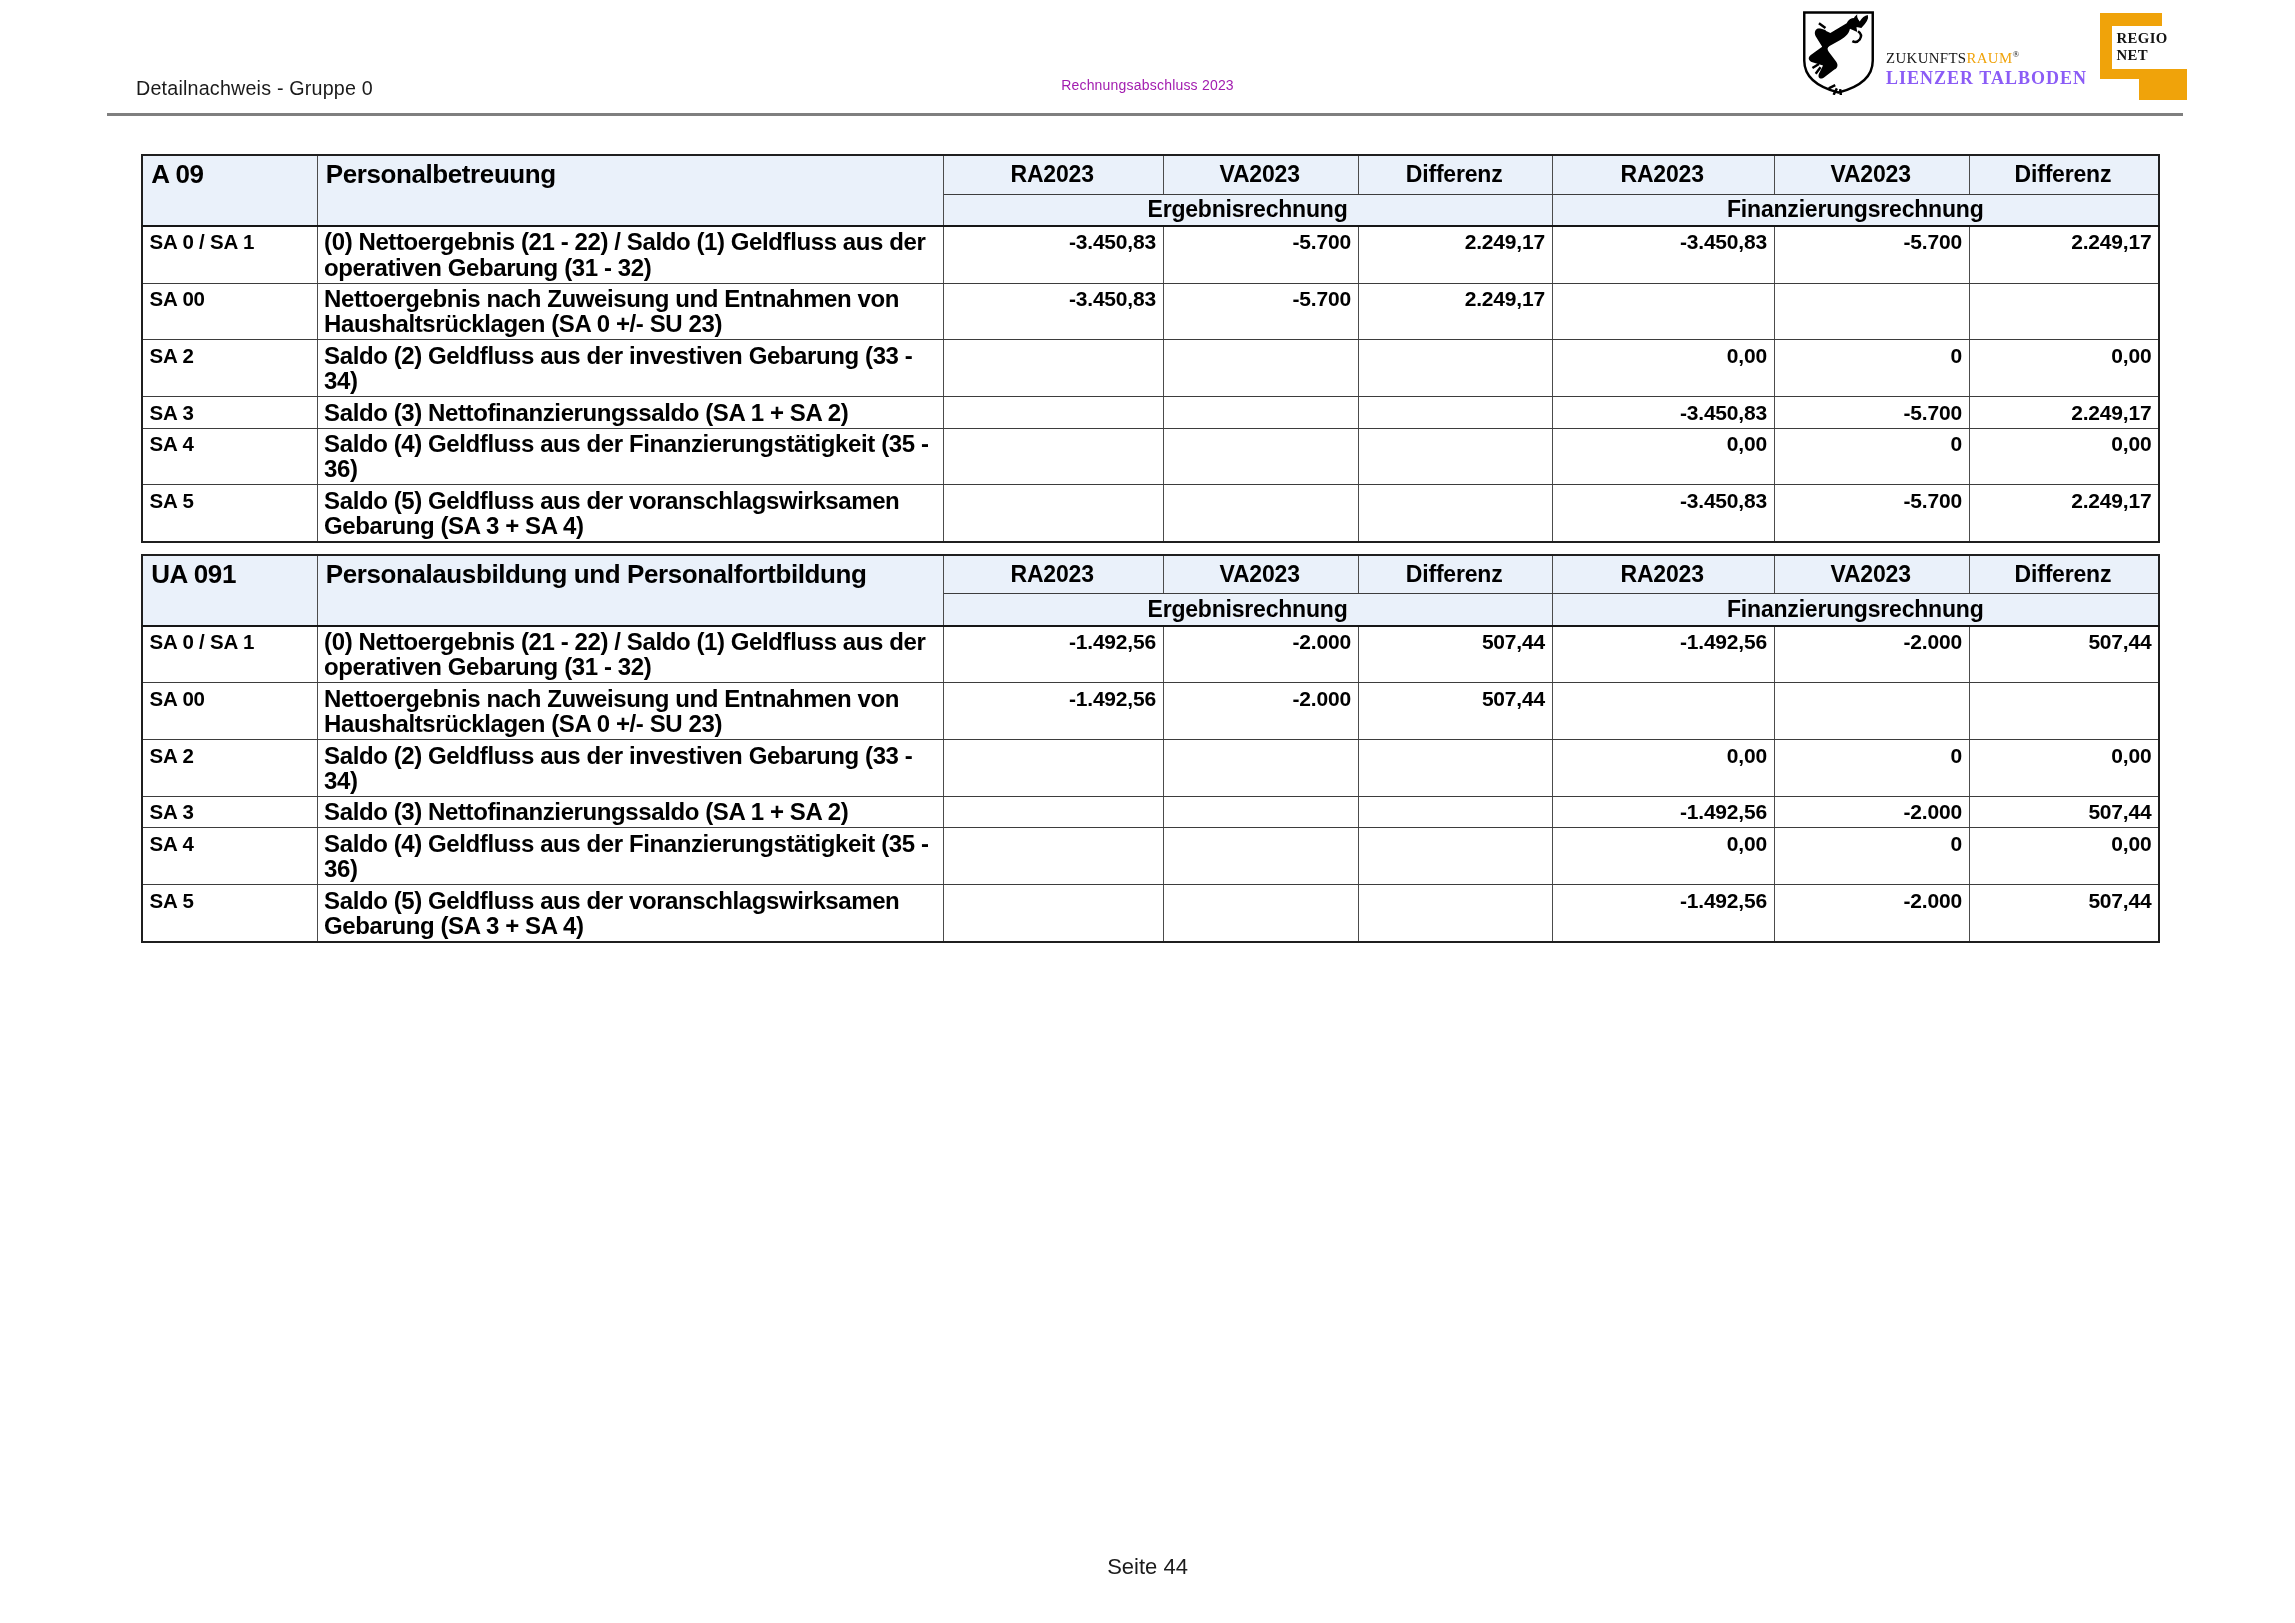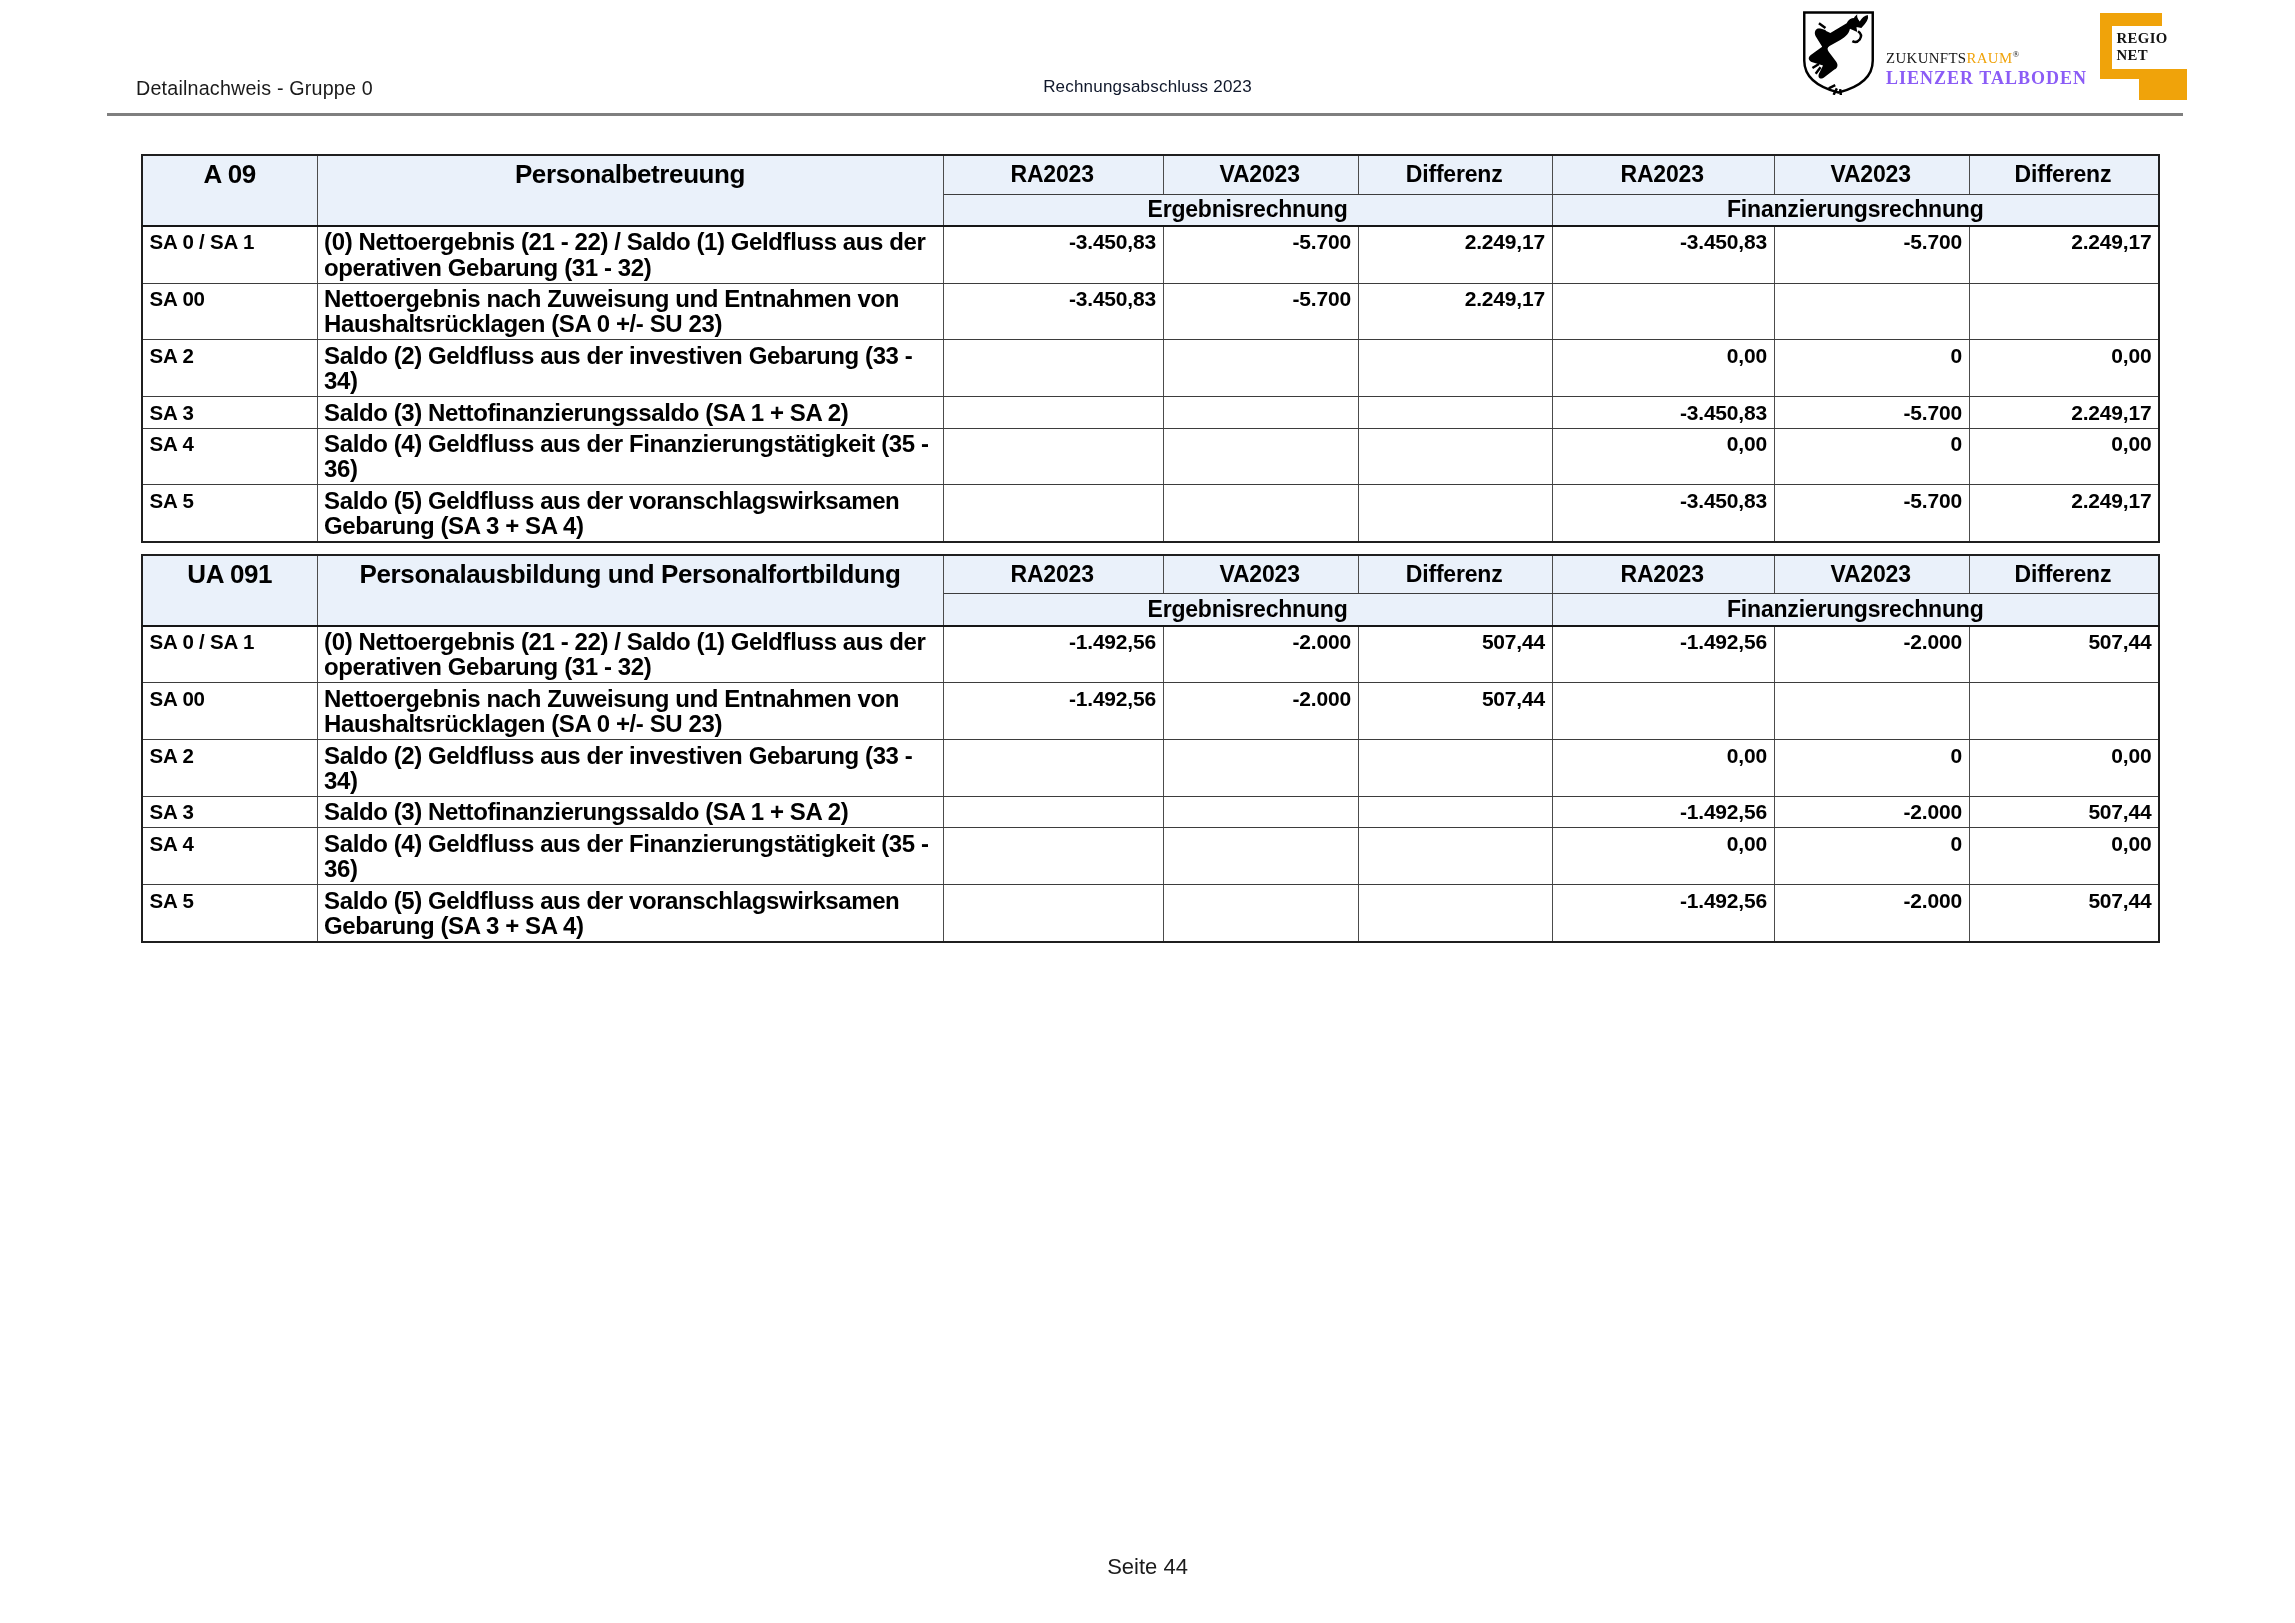--- a/index.html
+++ b/index.html
@@ -13,21 +13,21 @@
   }
   .page { position:absolute; inset:0; background:#fff; }
 
   
   .topbar-left {
     position:absolute; left:136px; top:77px;
     font-size:19.7px; color:#1b1b1b; letter-spacing:0.2px;
   }
   .topbar-center {
     position:absolute; left:50%; top:77px; transform:translateX(-50%);
-    font-size:17px; color:#0f172a; letter-spacing:0.2px;
+    font-size:14px; color:#a21caf; letter-spacing:0.2px;
   }
   .top-rule {
     position:absolute; left:107px; top:113px;
     width:2076px; height:3.3px; background:#7f7f7f;
   }
 
   
   .logo {
     position:absolute; top:9.8px; right:108px;
     display:flex; align-items:flex-start; gap:9.8px;
@@ -57,21 +57,21 @@
   table.fin th, table.fin td {
     border-left:1.3px solid #4c4c4c; border-right:1.3px solid #4c4c4c;
     border-top:1.6px solid #3d3d3d; border-bottom:1.6px solid #3d3d3d;
     vertical-align:top; overflow:hidden;
   }
   table.fin thead { border-bottom:2.9px solid #161616; }
   table.fin thead th { background:var(--header-bg); font-weight:bold; }
   tr.hrow1 { height:39px; }
   tr.hrow2 { height:30px; }
   th.h-code, th.h-title {
-    text-align:center; font-size:26px; padding:3.3px 8.2px; letter-spacing:-0.4px; vertical-align:top;
+    text-align:left; font-size:26px; padding:3.3px 8.2px; letter-spacing:-0.4px; vertical-align:top;
   }
   th.h-num { text-align:center; font-size:23px; padding:4.9px 6.6px 1.6px 4.9px; letter-spacing:-0.2px; vertical-align:middle; }
   th.h-group { text-align:center; font-size:23px; padding:1.6px 6.6px; letter-spacing:-0.2px; vertical-align:middle; }
   tbody tr { height:30px; }
   td.b-code { font-weight:bold; font-size:20.5px; padding:2.5px 6.6px; letter-spacing:-0.2px; line-height:25.4px; }
   td.b-desc { font-weight:bold; font-size:24px; padding:2.5px 6.6px; letter-spacing:-0.4px; line-height:25.4px; }
   td.b-num  { font-weight:bold; font-size:21px; text-align:right; padding:2.5px 6.6px; letter-spacing:-0.2px; line-height:25.4px; }
 
   
   .footer {

